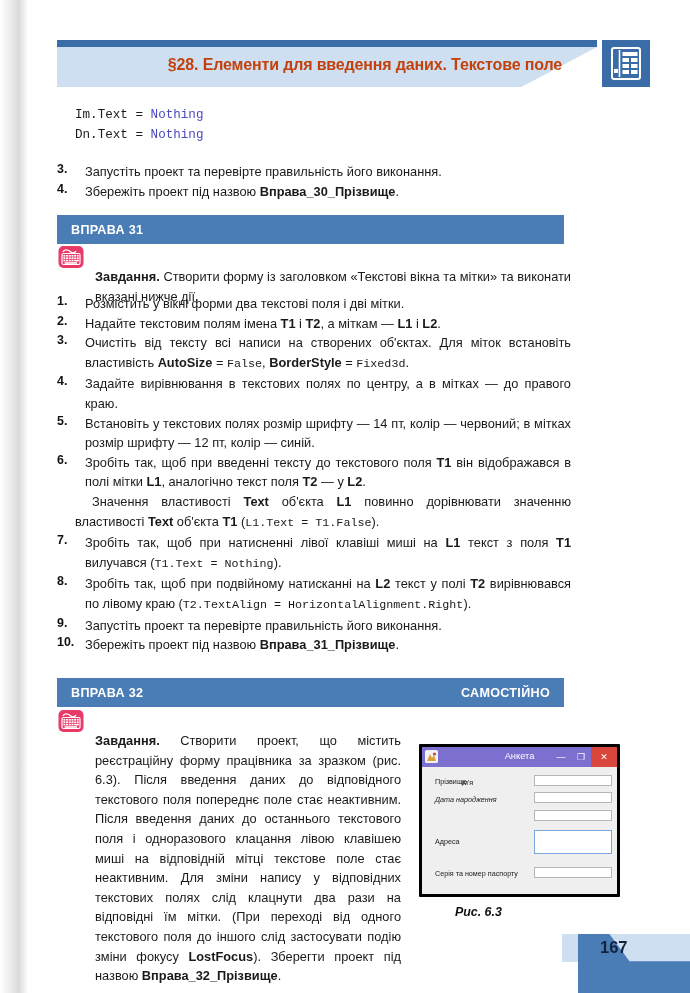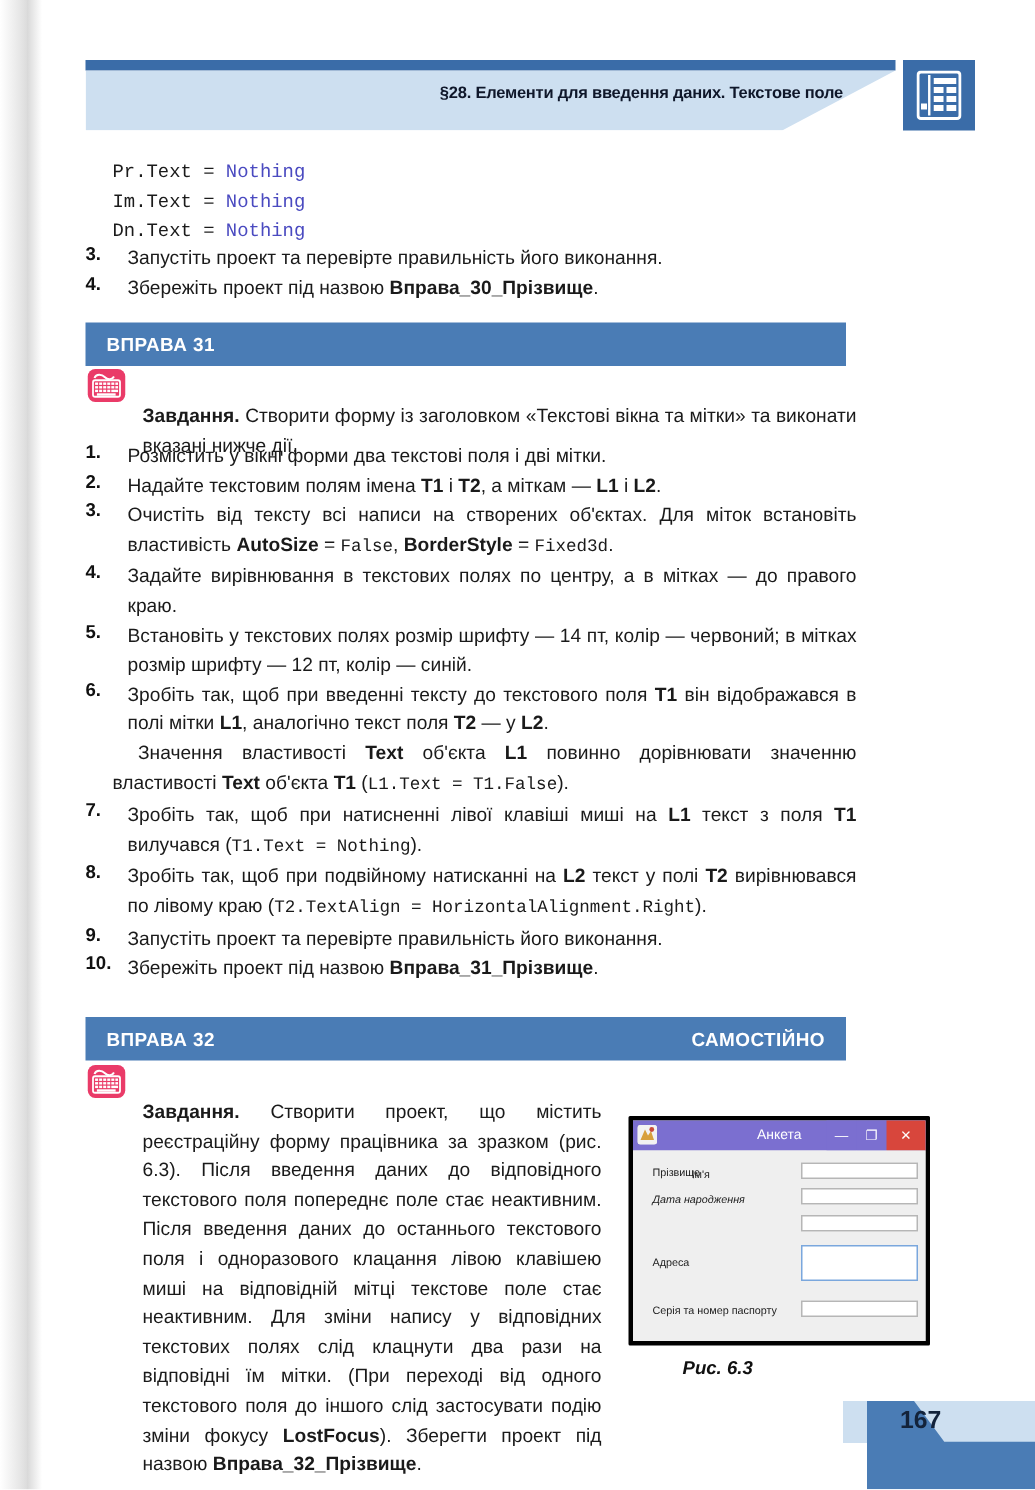--- a/index.html
+++ b/index.html
@@ -26,21 +26,21 @@
     position:absolute; left:0; top:0; width:540px; height:7px;
     background:#3a6ca8;
   }
   .header-band {
     position:absolute; left:0; top:7px; width:540px; height:40px;
     background:#cddff0;
     clip-path: polygon(0 0, 100% 0, 86% 100%, 0 100%);
   }
   .header-title {
     position:absolute; right:78px; top:16px;
-    font-size:11px; font-weight:bold; color:#0f172a;
+    font-size:16px; font-weight:bold; color:#c2410c;
     letter-spacing:-0.15px; white-space:nowrap;
   }
   .header-iconbox {
     position:absolute; left:545px; top:0px; width:48px; height:47px;
     background:#3a6ca8;
   }
   .header-iconbox svg { position:absolute; left:9px; top:7px; }
 
   
   .codeblock {
@@ -159,23 +159,20 @@
       <rect x="11.5" y="17" width="6.5" height="4" fill="#ffffff"></rect>
       <rect x="20" y="17" width="6.5" height="4" fill="#ffffff"></rect>
       <rect x="3" y="22" width="4" height="4" fill="#ffffff"></rect>
       <rect x="11.5" y="23" width="6.5" height="4" fill="#ffffff"></rect>
       <rect x="20" y="23" width="6.5" height="4" fill="#ffffff"></rect>
     </svg>
   </div>
 </div>
 
 <div class="codeblock">
-  <div>
-    <span>Pr.Text = </span><span class="kw">Nothing</span>
-  </div>
   <div>
     <span>Im.Text = </span><span class="kw">Nothing</span>
   </div>
   <div>
     <span>Dn.Text = </span><span class="kw">Nothing</span>
   </div>
 </div>
 
 <div class="list" style="left:57px; top:162px; width:530px;">
   <div class="li">

